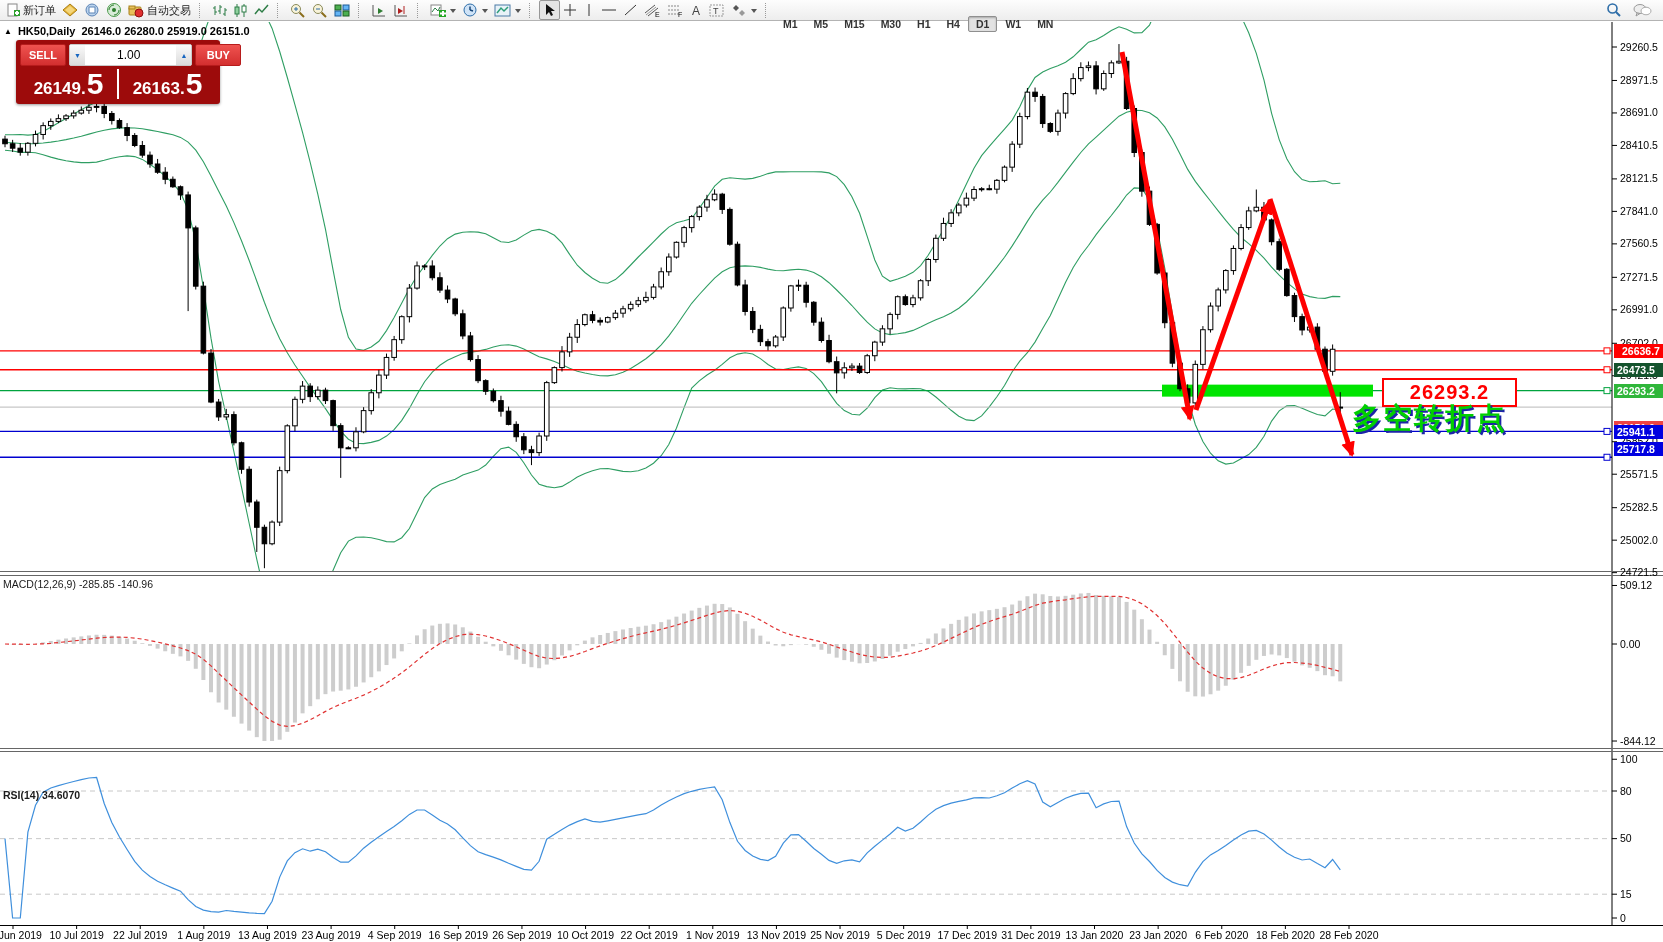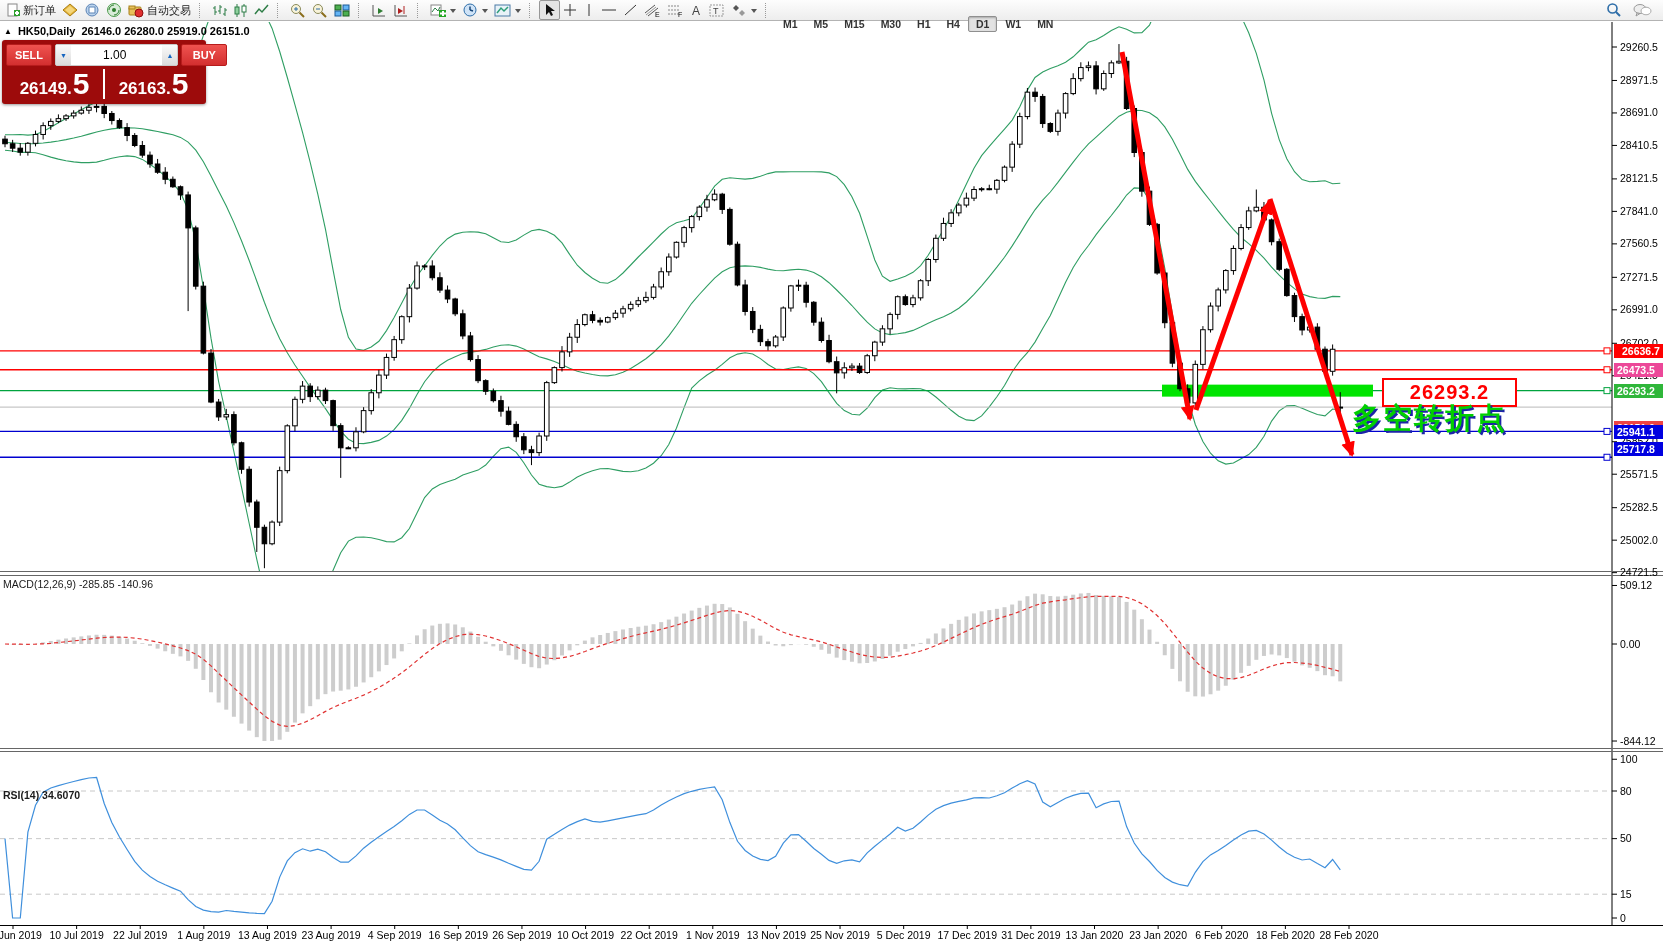--- a/index.html
+++ b/index.html
@@ -14,21 +14,21 @@
   .car{width:0;height:0;border:3px solid transparent;border-top:4px solid #555;margin:4px 0 0 1px;}
   .tf-wrap{display:flex;align-items:flex-end;margin-top:28px;}
   .tf{padding:1px 7px;font-weight:700;font-size:10.5px;color:#333;border:1px solid transparent;border-radius:2px;}
   .tf.active{background:#e2e2e2;border:1px solid #8f8f8f;box-shadow:inset 0 1px 2px rgba(0,0,0,.25);}
   .tb-right{margin-left:auto;display:flex;align-items:center;gap:10px;padding-right:8px;}
   
   .ov{position:absolute;}
   .chart-title{left:4px;top:25px;font-size:11px;font-weight:700;color:#000;display:flex;gap:6px;align-items:center;}
   .tri{font-size:8px;}
   
-  .panel{left:2px;top:40px;width:204px;height:64px;background:#9d0b0b;border-radius:3px;
+  .panel{left:16px;top:40px;width:204px;height:64px;background:#9d0b0b;border-radius:3px;
      box-shadow:0 1px 3px rgba(0,0,0,.4);padding:4px;box-sizing:border-box;}
   .prow{display:flex;gap:3px;height:22px;}
   .pbtn{flex:0 0 44px;background:linear-gradient(#ef5350,#d32f2f);color:#fff;font-weight:700;
      font-size:11px;display:flex;align-items:center;justify-content:center;border:1px solid #b71c1c;border-radius:2px;}
   .vol{flex:1;background:#fff;border:1px solid #c9c9c9;border-radius:2px;display:flex;align-items:center;gap:32px;}
   .volb{width:15px;height:100%;background:linear-gradient(#fafafa,#dcdcdc);display:flex;align-items:center;
      justify-content:center;font-size:7px;color:#1565c0;}
   .volv{flex:1;text-align:right;padding-right:4px;font-size:12px;color:#000;}
   .prices{display:flex;margin-top:3px;height:30px;}
   .pcell{flex:1;color:#fff;display:flex;align-items:flex-end;justify-content:center;line-height:1;}
@@ -973,17 +973,17 @@
 </div>
 <div class="ov ind-label" style="top:789px;font-weight:bold;">
   <span>RSI(14)</span>
   <span>34.6070</span>
 </div>
 
 <div class="ov lvl-box">26293.2</div>
 <div class="ov cn-note">多空转折点</div>
 
 <div class="pl-label" style="top: 344.356px; background: rgb(255, 0, 0); color: rgb(255, 255, 255); padding-left: 8px;">26636.7</div>
-<div class="pl-label" style="top: 363.256px; background: #ec4899; color: rgb(255, 255, 255);">26473.5</div>
+<div class="pl-label" style="top: 363.256px; background: #14532d; color: rgb(255, 255, 255);">26473.5</div>
 <div class="pl-label" style="top: 384.136px; background: rgb(47, 182, 58); color: rgb(255, 255, 255);">26293.2</div>
 <div class="pl-label" style="top: 400.604px; background: #ef4444; color: rgb(255, 255, 255); margin-top: 20px;">26151.0</div>
 <div class="pl-label" style="top: 424.912px; background: rgb(0, 0, 224); color: rgb(255, 255, 255);">25941.1</div>
 <div class="pl-label" style="top: 442px; background: rgb(0, 0, 224); color: rgb(255, 255, 255);">25717.8</div>
 
 </body></html>

